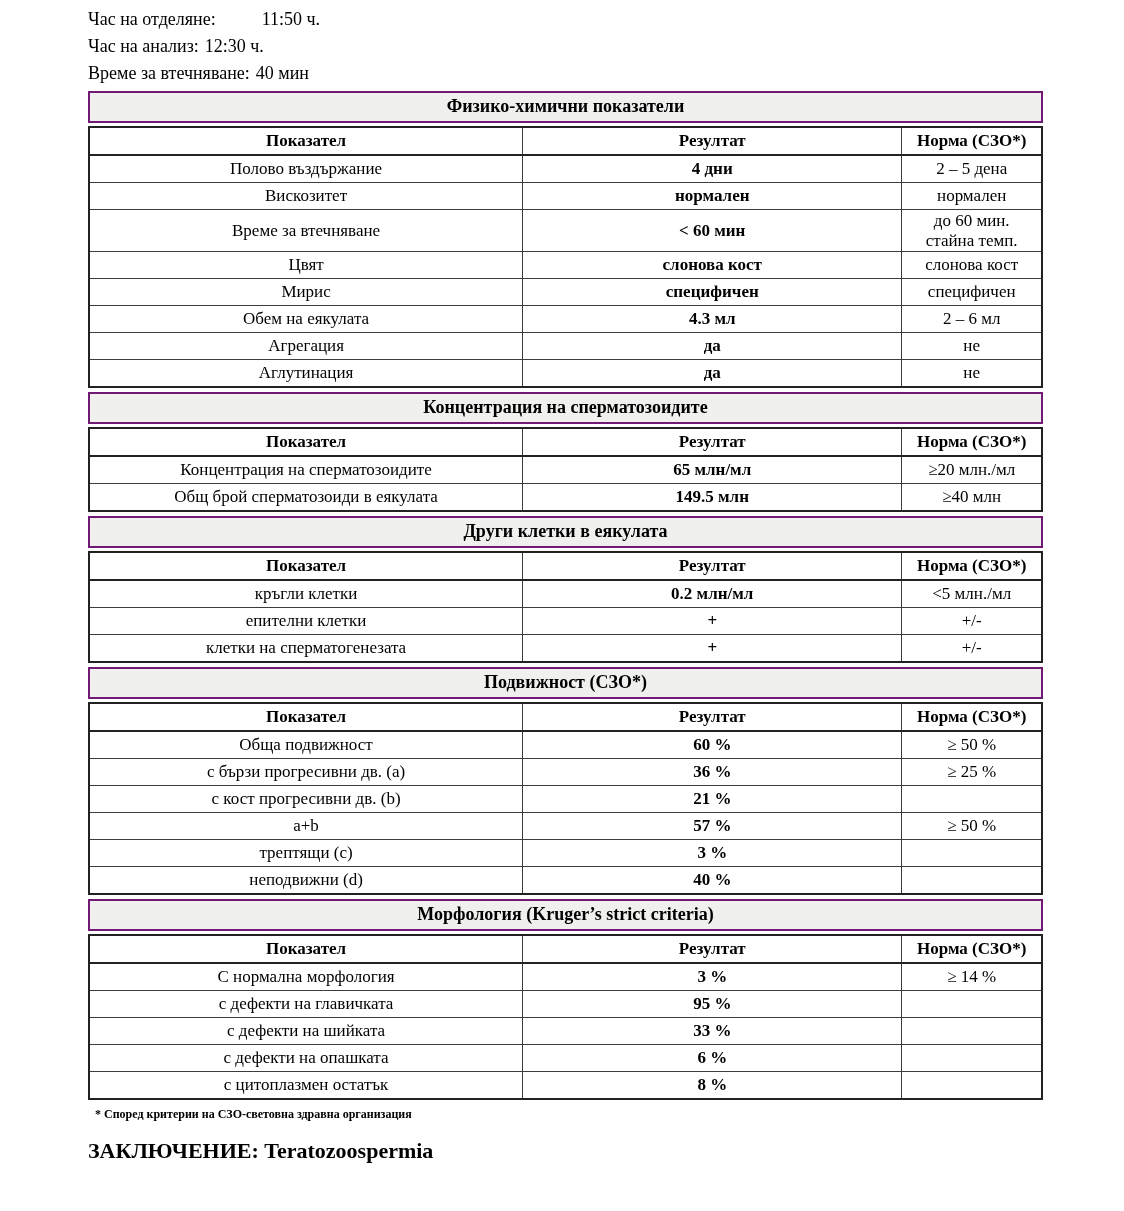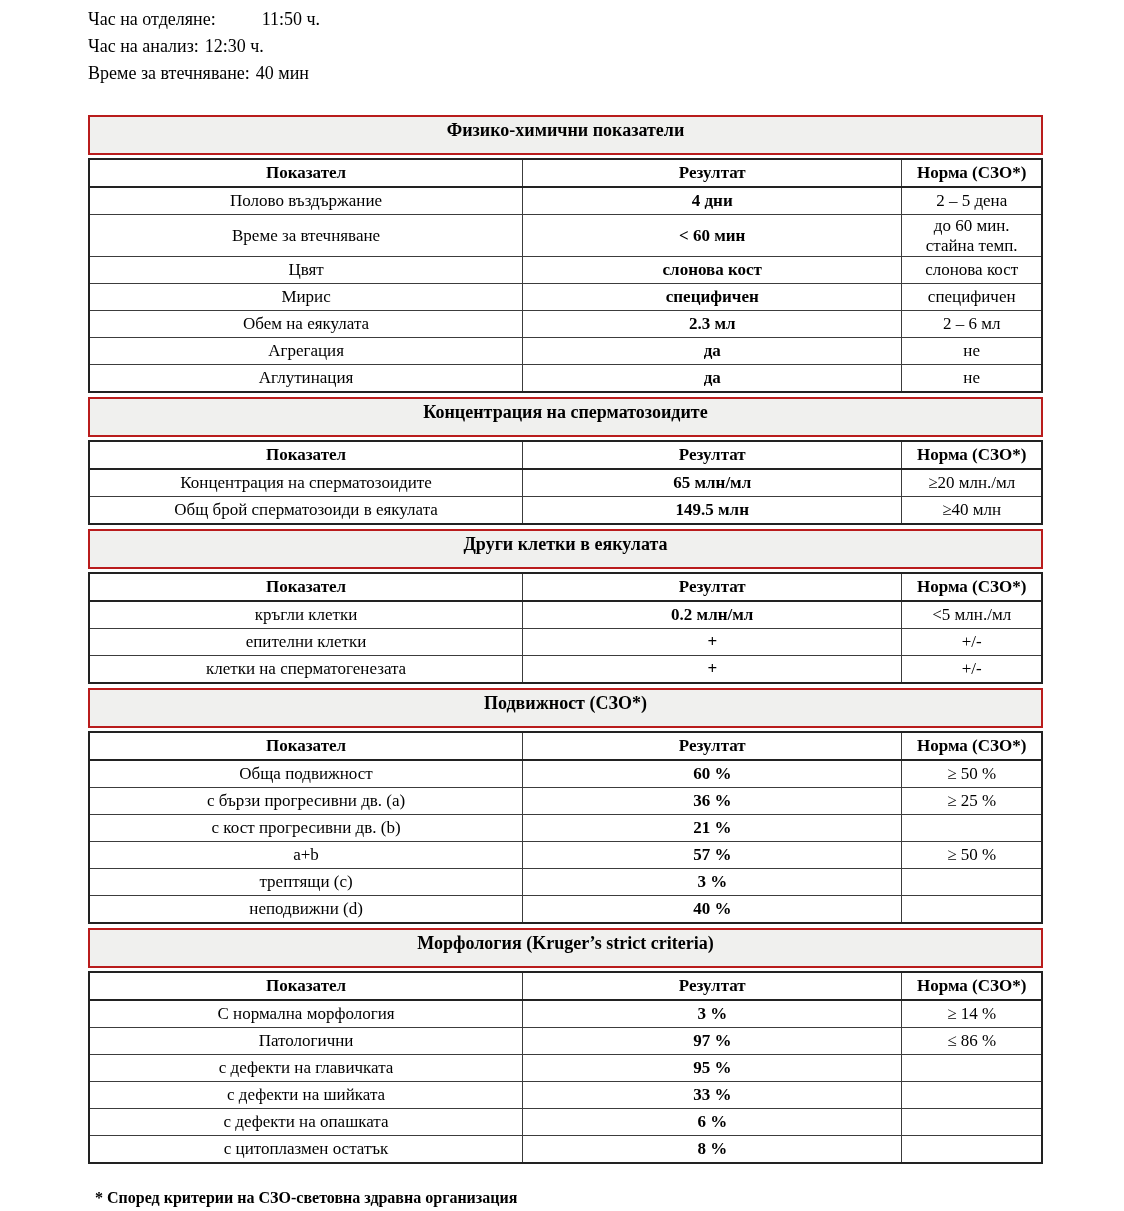--- a/index.html
+++ b/index.html
@@ -16,39 +16,39 @@
     background: #ffffff;
     box-sizing: border-box;
     padding: 6px 0 0 88px;
     overflow: hidden;
   }
   
   .top-info {
     display: flex;
     font-size: 18px;
     line-height: 27px;
-    margin-bottom: 28px;
+    margin-bottom: 4px;
     gap: 40px;
   }
   .info-col-left { width: 412px; }
   .info-col-right { width: 480px; }
   .info-line { white-space: nowrap; }
   .info-value.tabbed { margin-left: 46px; }
   .info-value { margin-left: 6px; }
   
   .tables { width: 955px; }
   .section { margin-bottom: 4px; }
   .section-title {
     box-sizing: border-box;
-    border: 2px solid #b91c1c;
+    border: 2px solid #701a75;
     background: #f0f0ee;
     text-align: center;
     font-weight: bold;
     font-size: 18px;
-    padding: 3px 0 12px 0;
+    padding: 3px 0 4px 0;
     margin-bottom: 3px;
   }
   table.results {
     border-collapse: collapse;
     width: 100%;
     table-layout: fixed;
     border: 2px solid #222222;
   }
   table.results col.c1 { width: 45.5%; }
   table.results col.c2 { width: 39.8%; }
@@ -67,22 +67,22 @@
     font-weight: bold;
     border-top: 2px solid #222222;
     border-bottom: 2px solid #222222;
     background: #ffffff;
   }
   td.cell-result { font-weight: bold; }
   td.cell-norm { white-space: pre-line; line-height: 1.15; }
   
   .footnote {
     font-weight: bold;
-    font-size: 16px;
-    margin-top: 25px;
+    font-size: 12px;
+    margin-top: 7px;
     padding-left: 7px;
     font-family: Liberation Serif, serif;
   }
   .conclusion {
     font-weight: bold;
     font-size: 22px;
     margin-top: 16px;
   }
 </style>
 </head>
@@ -114,38 +114,43 @@
               <th class="head-norm">Норма (СЗО*)</th>
             </tr>
           </thead>
           <tbody>
             <tr>
               <td class="cell-indicator">Полово въздържание</td>
               <td class="cell-result">4 дни</td>
               <td class="cell-norm">2 – 5 дена</td>
             </tr>
             <tr>
+              <td class="cell-indicator">Вискозитет</td>
+              <td class="cell-result">нормален</td>
+              <td class="cell-norm">нормален</td>
+            </tr>
+            <tr>
               <td class="cell-indicator">Време за втечняване</td>
               <td class="cell-result">&lt; 60 мин</td>
               <td class="cell-norm">до 60 мин.
 стайна темп.</td>
             </tr>
             <tr>
               <td class="cell-indicator">Цвят</td>
               <td class="cell-result">слонова кост</td>
               <td class="cell-norm">слонова кост</td>
             </tr>
             <tr>
               <td class="cell-indicator">Мирис</td>
               <td class="cell-result">специфичен</td>
               <td class="cell-norm">специфичен</td>
             </tr>
             <tr>
               <td class="cell-indicator">Обем на еякулата</td>
-              <td class="cell-result">2.3 мл</td>
+              <td class="cell-result">4.3 мл</td>
               <td class="cell-norm">2 – 6 мл</td>
             </tr>
             <tr>
               <td class="cell-indicator">Агрегация</td>
               <td class="cell-result">да</td>
               <td class="cell-norm">не</td>
             </tr>
             <tr>
               <td class="cell-indicator">Аглутинация</td>
               <td class="cell-result">да</td>
@@ -279,25 +284,20 @@
               <th class="head-indicator">Показател</th>
               <th class="head-result">Резултат</th>
               <th class="head-norm">Норма (СЗО*)</th>
             </tr>
           </thead>
           <tbody>
             <tr>
               <td class="cell-indicator">С нормална морфология</td>
               <td class="cell-result">3 %</td>
               <td class="cell-norm">≥ 14 %</td>
-            </tr>
-            <tr>
-              <td class="cell-indicator">Патологични</td>
-              <td class="cell-result">97 %</td>
-              <td class="cell-norm">≤ 86 %</td>
             </tr>
             <tr>
               <td class="cell-indicator">с дефекти на главичката</td>
               <td class="cell-result">95 %</td>
               <td class="cell-norm"></td>
             </tr>
             <tr>
               <td class="cell-indicator">с дефекти на шийката</td>
               <td class="cell-result">33 %</td>
               <td class="cell-norm"></td>

